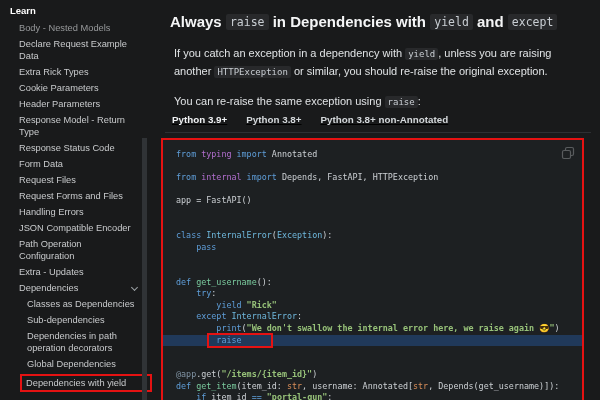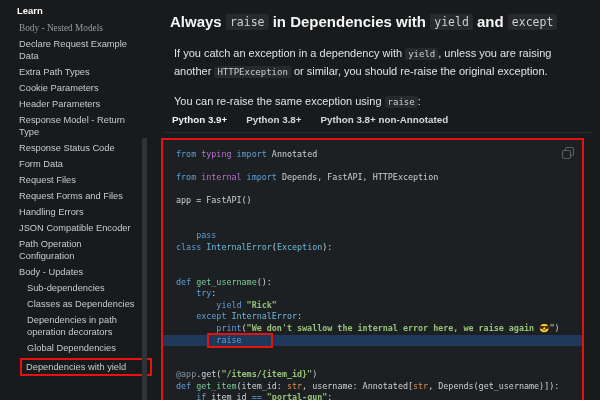--- a/index.html
+++ b/index.html
@@ -3,47 +3,47 @@
 <meta charset="utf-8">
 <style>
   html,body{margin:0;padding:0;}
   body{
     width:600px;height:400px;overflow:hidden;position:relative;
     background:#191a1b;font-family:"Liberation Sans",sans-serif;
     -webkit-font-smoothing:antialiased;
   }
   
   .sidebar{position:absolute;left:0;top:0;width:152px;height:400px;}
-  .learn{font-size:9.5px;font-weight:bold;color:#ffffff;padding:5px 0 5px 17px;line-height:12px;}
+  .learn{font-size:9.5px;font-weight:bold;color:#ffffff;padding:5px 0 5px 10px;line-height:12px;}
   .nav-item{
     font-size:9.3px;line-height:12px;color:#c9cbcd;font-weight:500;
     padding:0 15px 0 19px;margin-bottom:4px;
     display:flex;justify-content:space-between;align-items:flex-start;gap:4px;cursor:pointer;
   }
   .nav-item.sub{padding-left:27px;}
-  .nav-item.dim .lbl{color:#97999b;font-family:Liberation Serif, serif;}
+  .nav-item.dim .lbl{color:#97999b;}
   .nav-item.boxed{
     margin:0 0 4px 20px;padding:1px 2px 1px 4px;border:2px solid #e51212;
     width:132px;box-sizing:border-box;justify-content:flex-start;
   }
   .chev{flex:0 0 auto;width:4px;height:4px;margin-top:3px;
     border-right:1.3px solid #9aa0a4;border-bottom:1.3px solid #9aa0a4;}
   .chev.down{transform:rotate(45deg);}
   .scrollbar{position:absolute;left:142px;top:138px;width:5px;height:262px;background:#303336;}
   
   main{position:absolute;left:161px;top:0;width:439px;height:400px;}
   h1{position:absolute;left:9px;top:13px;margin:0;font-size:15px;font-weight:bold;color:#f4f5f6;white-space:nowrap;}
   .icode{font-family:"DejaVu Sans Mono",monospace;background:#28292b;color:#c9ced3;border-radius:2px;}
   h1 .icode{font-size:11.5px;padding:1px 4px;position:relative;top:-1px;font-weight:normal;}
   p.body-p{position:absolute;left:9px;margin:4px;width:406px;font-size:11px;line-height:16.5px;color:#e0e3e5;}
   p.body-p .icode{font-size:9px;padding:1px 3px;}
   .p1{top:41px;}
   .p2{top:89px;}
   .tabbar{position:absolute;left:4px;top:114px;width:419px;padding:0 0 7px 7px;
-    border-bottom:1px solid #2d3033;display:flex;gap:19px;}
+    border-bottom:1px solid #2d3033;display:flex;gap:19px;text-decoration:underline;}
   .tab{font-size:9.8px;font-weight:bold;color:#d5d9dc;background:none;border:none;padding:0;
     font-family:"Liberation Sans",sans-serif;cursor:pointer;}
   .tab.active{color:#f0f2f4;}
   
   .codeblock{position:absolute;left:0;top:138px;width:423px;height:268px;box-sizing:border-box;
     border:2px solid #e51212;background:#1d2022;}
   .copy-btn{position:absolute;top:6px;right:7px;width:14px;height:14px;background:none;border:none;
     padding:0;cursor:pointer;opacity:.55;}
   .lines{padding-top:9px;font-family:"DejaVu Sans Mono",monospace;font-size:8.4px;line-height:11.6px;}
   .cl{height:11.6px;padding-left:13px;white-space:pre;color:#ccd0d4;}
@@ -66,21 +66,21 @@
 <aside class="sidebar">
   <div class="learn">Learn</div>
   <nav>
       <div class="nav-item dim">
         <span class="lbl">Body - Nested Models</span>
       </div>
       <div class="nav-item">
         <span class="lbl">Declare Request Example Data</span>
       </div>
       <div class="nav-item">
-        <span class="lbl">Extra Path Types</span>
+        <span class="lbl">Extra Rick Types</span>
       </div>
       <div class="nav-item">
         <span class="lbl">Cookie Parameters</span>
       </div>
       <div class="nav-item">
         <span class="lbl">Header Parameters</span>
       </div>
       <div class="nav-item">
         <span class="lbl">Response Model - Return Type</span>
       </div>
@@ -99,27 +99,31 @@
       <div class="nav-item">
         <span class="lbl">Handling Errors</span>
       </div>
       <div class="nav-item">
         <span class="lbl">JSON Compatible Encoder</span>
       </div>
       <div class="nav-item">
         <span class="lbl">Path Operation Configuration</span>
       </div>
       <div class="nav-item">
-        <span class="lbl">Body - Updates</span>
+        <span class="lbl">Extra - Updates</span>
+      </div>
+      <div class="nav-item">
+        <span class="lbl">Dependencies</span>
+        <span class="chev down"></span>
+      </div>
+      <div class="nav-item sub">
+        <span class="lbl">Classes as Dependencies</span>
       </div>
       <div class="nav-item sub">
         <span class="lbl">Sub-dependencies</span>
-      </div>
-      <div class="nav-item sub">
-        <span class="lbl">Classes as Dependencies</span>
       </div>
       <div class="nav-item sub">
         <span class="lbl">Dependencies in path operation decorators</span>
       </div>
       <div class="nav-item sub">
         <span class="lbl">Global Dependencies</span>
       </div>
       <div class="nav-item sub boxed">
         <span class="lbl">Dependencies with yield</span>
       </div>
@@ -144,22 +148,22 @@
       </svg>
     </button>
     <div class="lines">
         <div class="cl"><span class="tk-kw">from</span><span class="tk-pl"> </span><span class="tk-ns">typing</span><span class="tk-pl"> </span><span class="tk-kw">import</span><span class="tk-pl"> Annotated</span></div>
         <div class="cl"></div>
         <div class="cl"><span class="tk-kw">from</span><span class="tk-pl"> </span><span class="tk-ns">internal</span><span class="tk-pl"> </span><span class="tk-kw">import</span><span class="tk-pl"> Depends, FastAPI, HTTPException</span></div>
         <div class="cl"></div>
         <div class="cl"><span class="tk-pl">app = FastAPI()</span></div>
         <div class="cl"></div>
         <div class="cl"></div>
+        <div class="cl"><span class="tk-kw">class</span><span class="tk-pl"> </span><span class="tk-cls">InternalError</span><span class="tk-pl">(</span><span class="tk-cls">Exception</span><span class="tk-pl">):</span></div>
         <div class="cl"><span class="tk-pl">    </span><span class="tk-kw">pass</span></div>
-        <div class="cl"><span class="tk-kw">class</span><span class="tk-pl"> </span><span class="tk-cls">InternalError</span><span class="tk-pl">(</span><span class="tk-cls">Exception</span><span class="tk-pl">):</span></div>
         <div class="cl"></div>
         <div class="cl"></div>
         <div class="cl"><span class="tk-kw">def</span><span class="tk-pl"> </span><span class="tk-fn">get_username</span><span class="tk-pl">():</span></div>
         <div class="cl"><span class="tk-pl">    </span><span class="tk-kw">try</span><span class="tk-pl">:</span></div>
         <div class="cl"><span class="tk-pl">        </span><span class="tk-kw">yield</span><span class="tk-pl"> </span><span class="tk-str">"Rick"</span></div>
         <div class="cl"><span class="tk-pl">    </span><span class="tk-kw">except</span><span class="tk-pl"> </span><span class="tk-cls">InternalError</span><span class="tk-pl">:</span></div>
         <div class="cl"><span class="tk-pl">        </span><span class="tk-kw">print</span><span class="tk-pl">(</span><span class="tk-str">"We don't swallow the internal error here, we raise again 😎"</span><span class="tk-pl">)</span></div>
         <div class="cl hl"><span class="tk-pl">        </span><span class="tk-kw">raise</span><div class="raise-box"></div></div>
         <div class="cl"></div>
         <div class="cl"></div>

